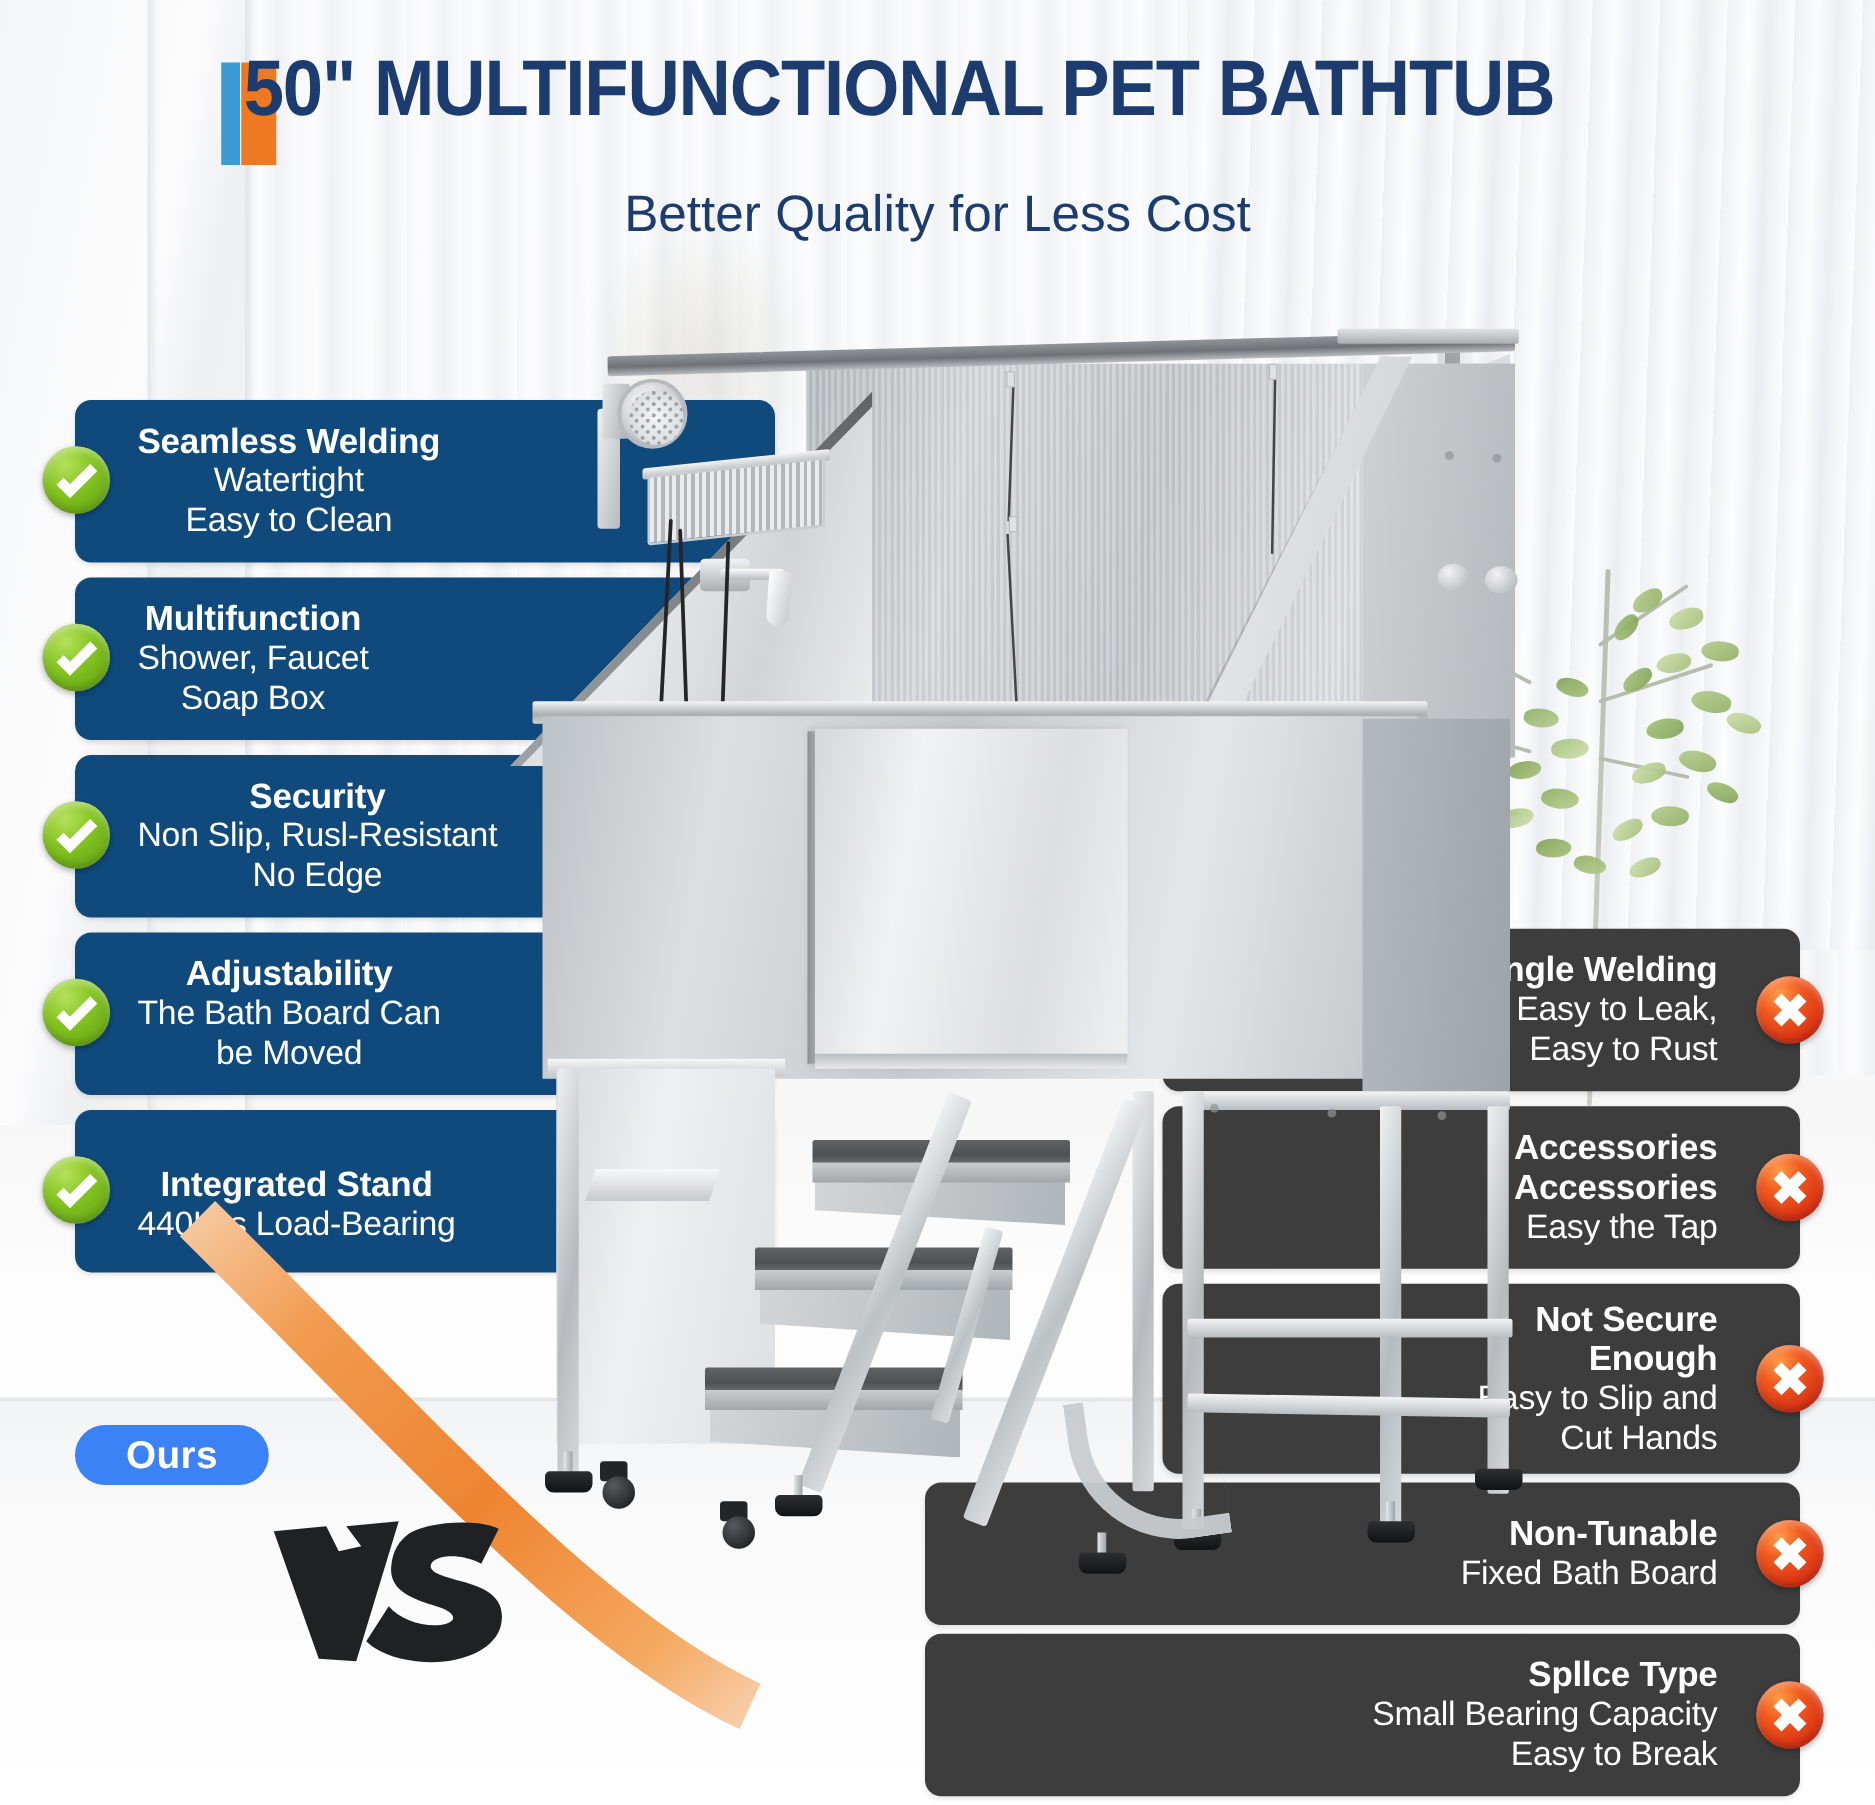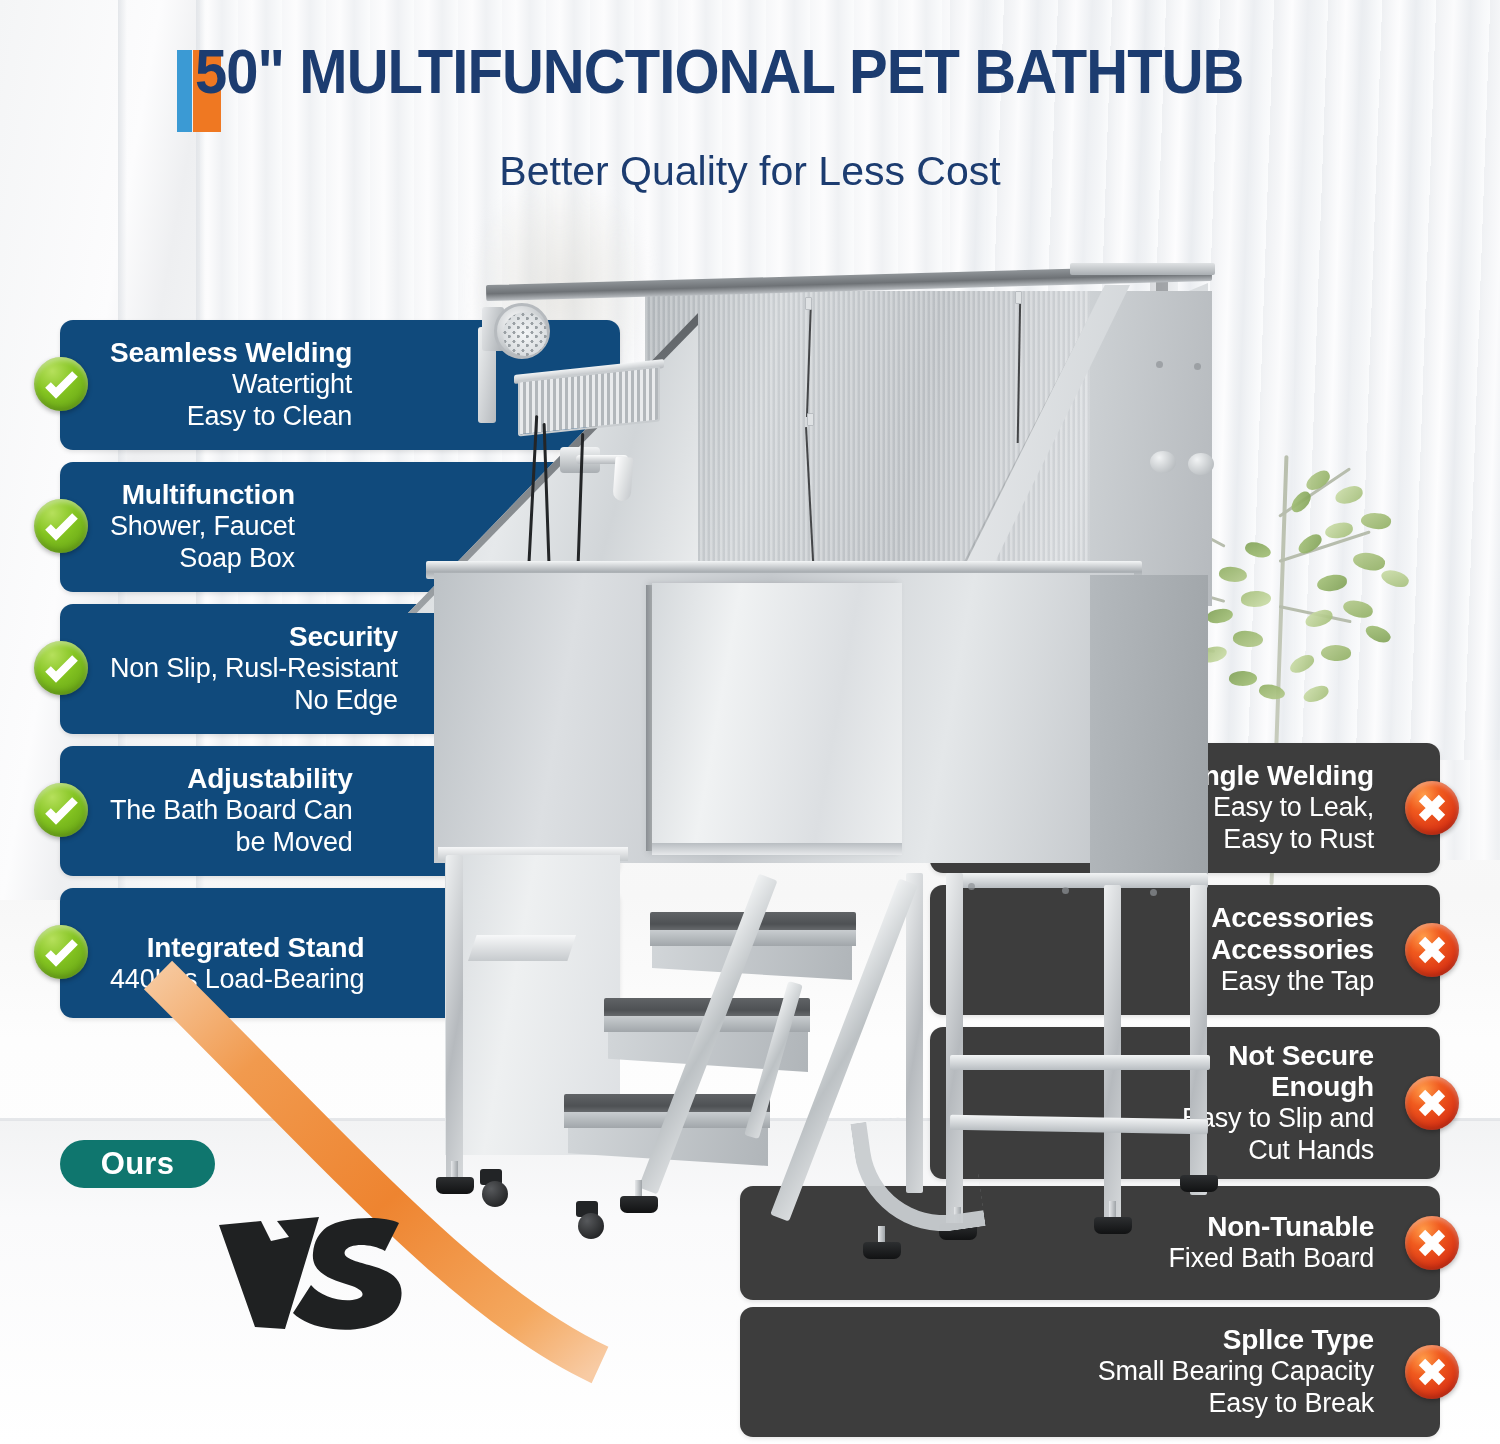--- a/index.html
+++ b/index.html
@@ -188,37 +188,37 @@
     border-left:16px solid #c9cdd0;border-bottom:16px solid #c9cdd0;
     border-bottom-left-radius:90px;transform:rotate(-8deg);opacity:.95;}
 
   
   .callout{position:absolute;border-radius:13px;display:flex;align-items:center;}
   .callout.left{background:#104a7c;left:60px;justify-content:flex-start;
     box-shadow:0 2px 4px rgba(0,0,0,.10);}
   .callout.right{background:#3d3d3d;justify-content:flex-end;
     box-shadow:0 2px 4px rgba(0,0,0,.10);}
   .callout .txt{padding:0 14px;color:#fff;}
-  .callout.left .txt{text-align:right;padding-left:50px;}
+  .callout.left .txt{text-align:center;padding-left:50px;}
   .callout.right .txt{text-align:right;padding-right:66px;}
   .callout .hdr{font-weight:bold;font-size:28px;line-height:1.14;letter-spacing:-.2px;}
   .callout .sub{font-size:27px;line-height:1.17;letter-spacing:-.2px;}
 
   
   .badge{position:absolute;width:54px;height:54px;border-radius:50%;z-index:6;}
   .badge.ok{background:radial-gradient(circle at 34% 26%,#b6e05c 0%,#84c421 42%,#5e9b12 100%);
     box-shadow:0 2px 5px rgba(0,0,0,.30), inset 0 -3px 6px rgba(0,0,0,.18), inset 0 3px 5px rgba(255,255,255,.45);}
   .badge.no{background:radial-gradient(circle at 34% 26%,#ff9d4a 0%,#f05a1e 32%,#cc1a0f 100%);
     box-shadow:0 2px 5px rgba(0,0,0,.30), inset 0 -3px 6px rgba(0,0,0,.22), inset 0 3px 5px rgba(255,255,255,.38);}
   .badge svg{position:absolute;left:0;top:0;width:54px;height:54px;}
 
   
   .arc{position:absolute;left:40px;top:1035px;width:560px;height:420px;overflow:visible;}
   .ours-pill{position:absolute;left:60px;top:1140px;width:155px;height:48px;border-radius:24px;
-    background:#0f766e;display:flex;align-items:center;justify-content:center;}
+    background:#3b82f6;display:flex;align-items:center;justify-content:center;}
   .ours-pill span{color:#fff;font-weight:bold;font-size:31px;letter-spacing:.3px;}
   .others-pill{position:absolute;left:385px;top:1455px;width:165px;height:48px;border-radius:24px;
     background:#0f766e;display:flex;align-items:center;justify-content:flex-start;}
   .others-pill span{color:#fff;font-weight:bold;font-size:31px;letter-spacing:.3px;}
   .vs-logo{position:absolute;left:215px;top:1215px;width:190px;height:118px;}
 </style>
 </head>
 <body>
 
 <div id="stage">

